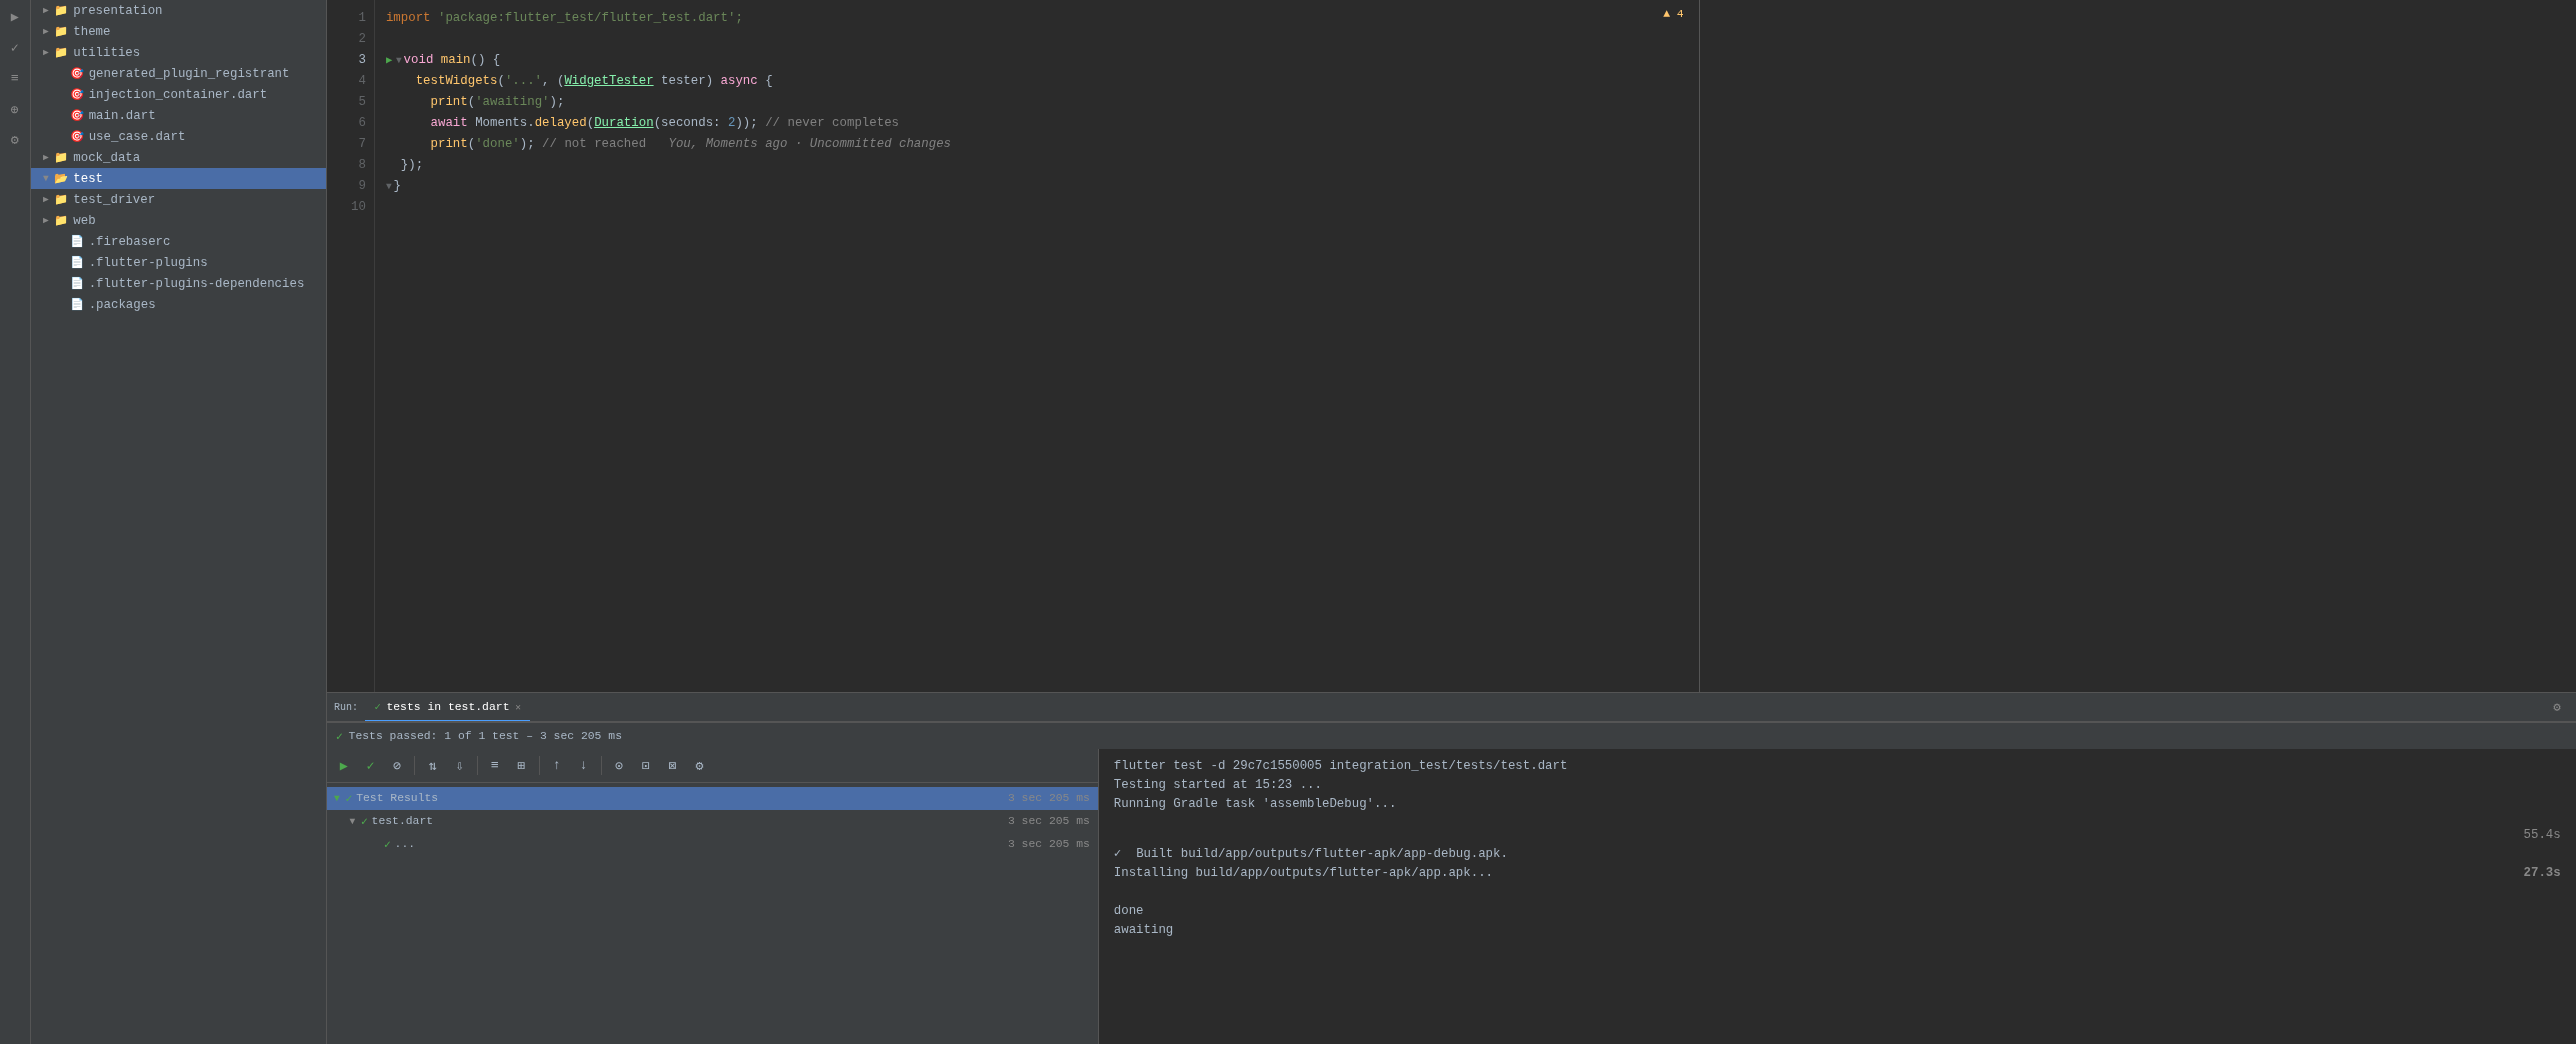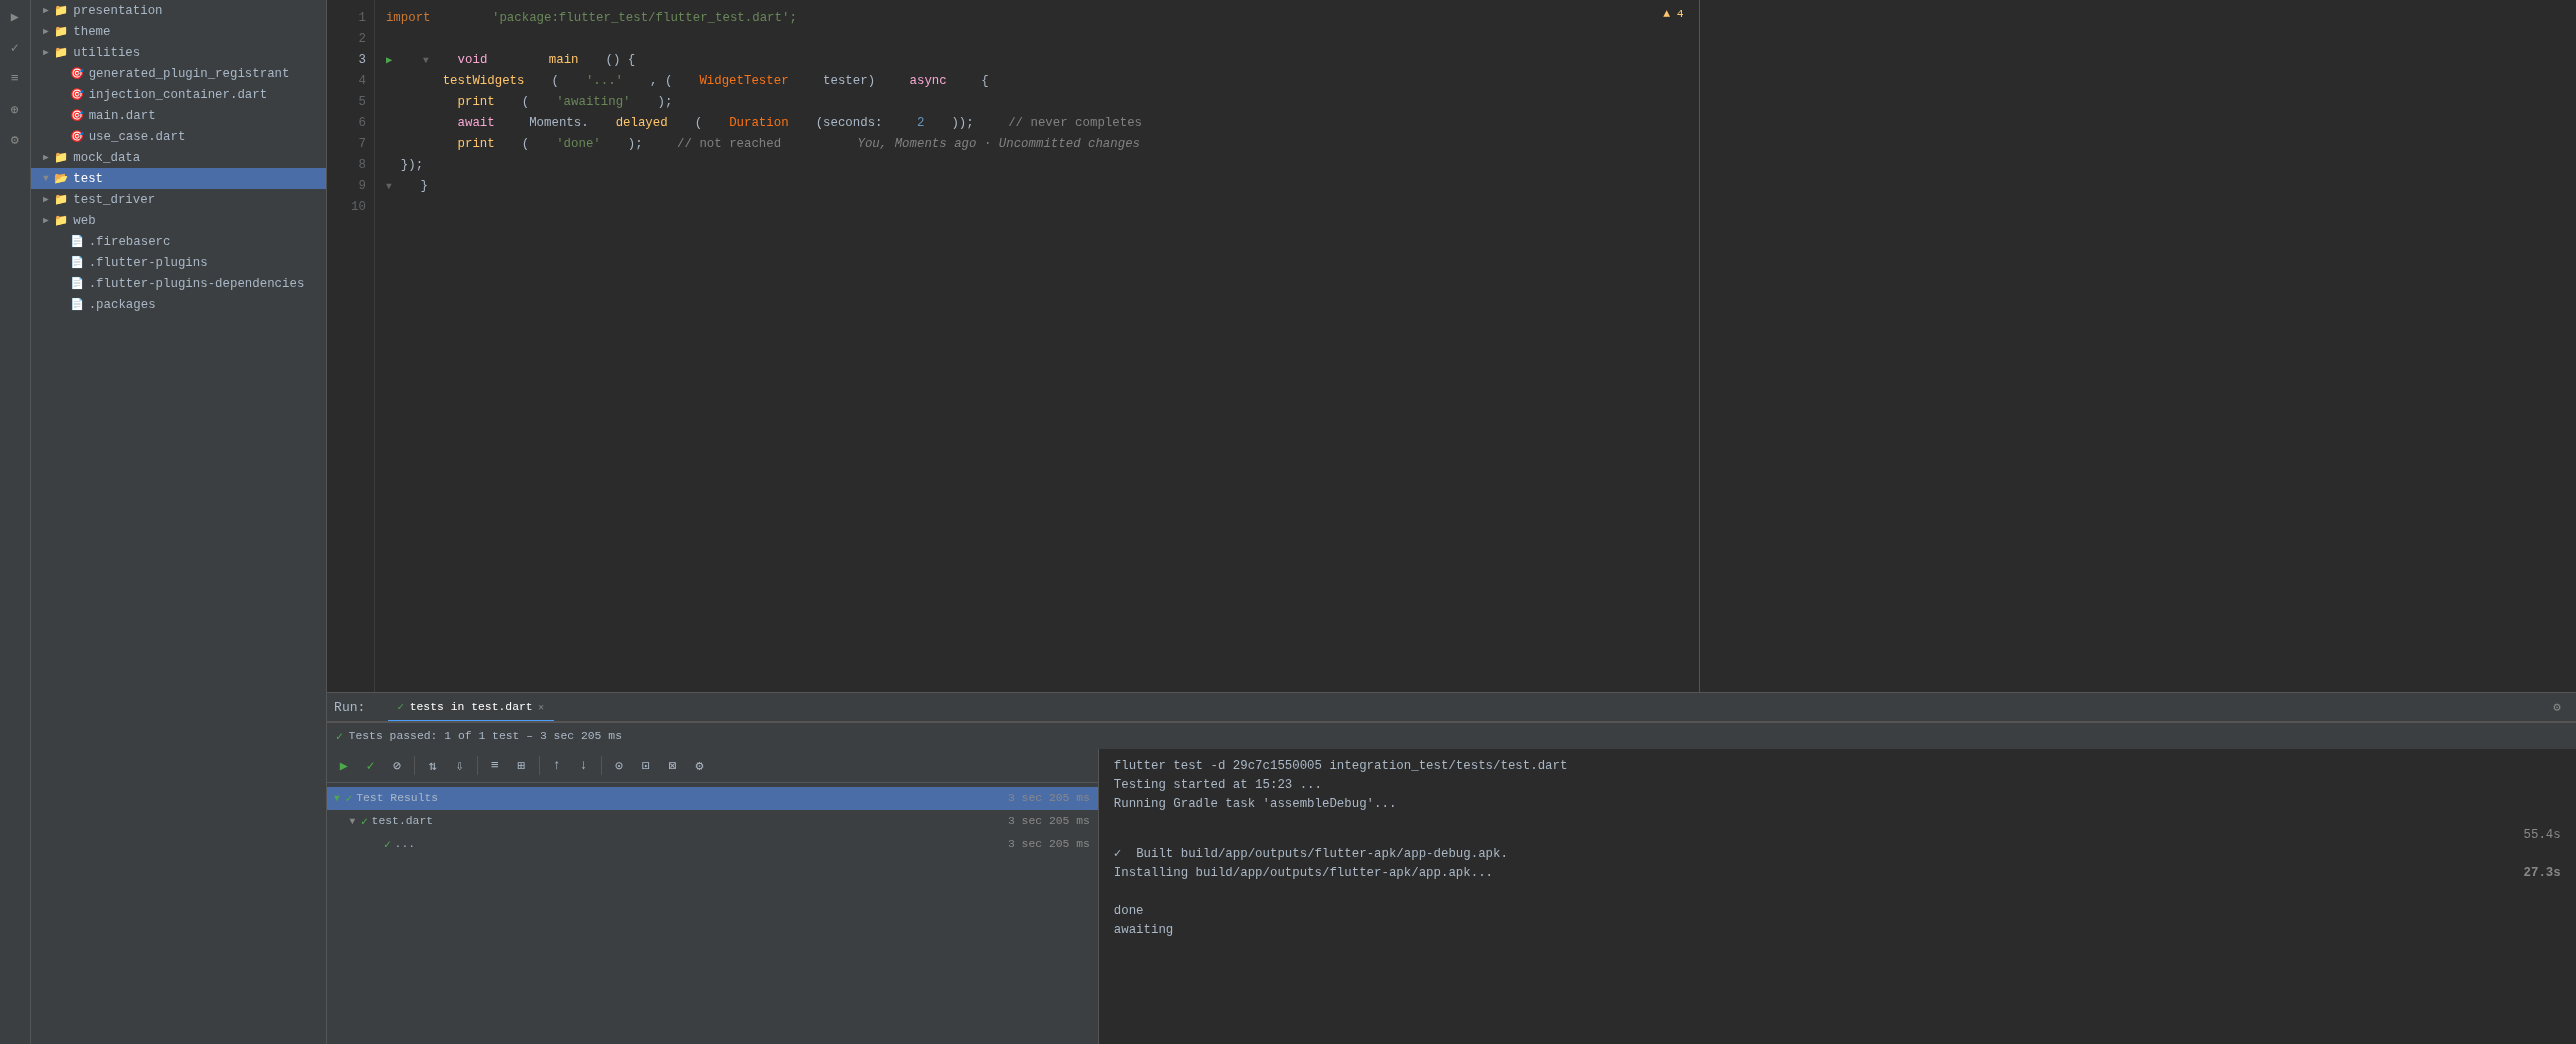--- a/index.html
+++ b/index.html
@@ -116,42 +116,41 @@
       overflow: auto;
     }
 
     .code-line {
       height: 21px;
       line-height: 21px;
       display: flex;
       align-items: flex-start;
       white-space: pre;
       font-size: 12.4px;
-      gap: 27px;
     }
 
     .code-line .run-btn {
       color: #4da84d;
       margin-right: 3.8px;
       font-size: 10.5px;
       cursor: pointer;
     }
     .code-line .fold-btn {
       color: #606366;
       font-size: 9.5px;
       margin-right: 1.9px;
     }
 
     
     .kw { color: #f9a8d4; }
     .fn { color: #ffc66d; }
     .str { color: #6a8759; }
     .num { color: #6897bb; }
     .cm { color: #808080; }
-    .type { color: #f97316; }
+    .type { color: #86efac; text-decoration: underline; }
     .plain { color: #a9b7c6; }
     .import-kw { color: #cc7832; }
     .import-str { color: #6a8759; }
     .meta-text { color: #808080; font-style: italic; }
     .warning-badge {
       position: absolute;
       top: 7.6px;
       right: 15.3px;
       background: transparent;
       color: #ffc66d;
@@ -184,22 +183,22 @@
       border-bottom: 1px solid #555;
       display: flex;
       align-items: center;
       padding: 0 7.6px;
       gap: 3.8px;
       flex-shrink: 0;
     }
 
     .run-label {
       color: #a9b7c6;
-      font-size: 13px;
-      margin-right: 19px;
+      font-size: 10px;
+      margin-right: 3px;
     }
 
     .tab-item {
       height: 27px;
       padding: 0 9.5px;
       display: flex;
       align-items: center;
       gap: 5.7px;
       font-size: 11.4px;
       cursor: pointer;

